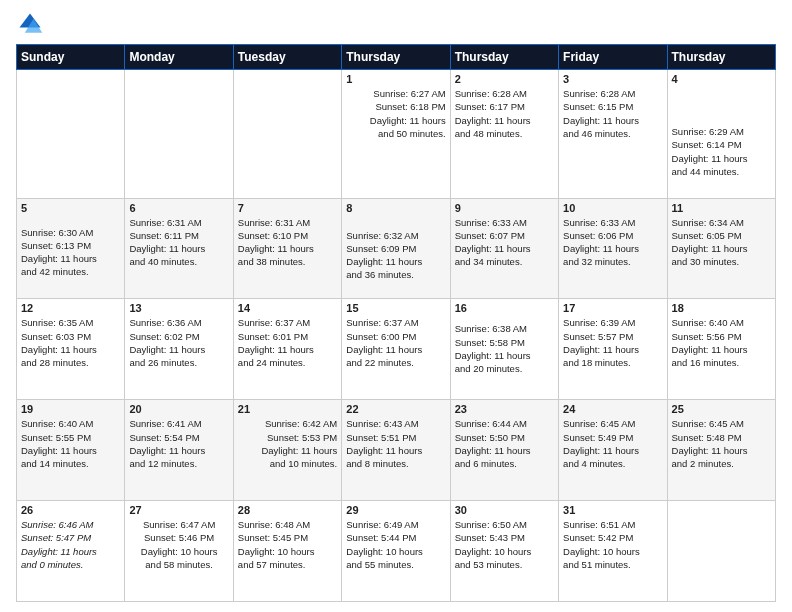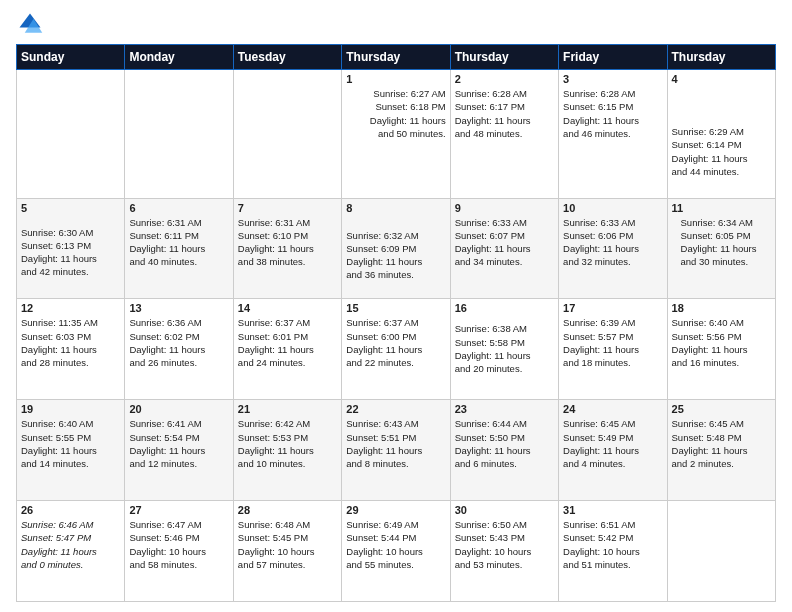--- a/index.html
+++ b/index.html
@@ -198,30 +198,30 @@
           </td>
           <td>
             <span class="day-number">10</span>
             <div class="day-info" style="white-space: pre-line;">Sunrise: 6:33 AM
 Sunset: 6:06 PM
 Daylight: 11 hours
 and 32 minutes.</div>
           </td>
           <td>
             <span class="day-number">11</span>
-            <div class="day-info" style="white-space: pre-line; margin-left: 9px;">Sunrise: 6:34 AM
+            <div class="day-info" style="white-space: pre-line;">Sunrise: 6:34 AM
 Sunset: 6:05 PM
 Daylight: 11 hours
 and 30 minutes.</div>
           </td>
         </tr>
         <tr>
           <td>
             <span class="day-number">12</span>
-            <div class="day-info" style="white-space: pre-line;">Sunrise: 11:35 AM
+            <div class="day-info" style="white-space: pre-line;">Sunrise: 6:35 AM
 Sunset: 6:03 PM
 Daylight: 11 hours
 and 28 minutes.</div>
           </td>
           <td>
             <span class="day-number">13</span>
             <div class="day-info" style="white-space: pre-line;">Sunrise: 6:36 AM
 Sunset: 6:02 PM
 Daylight: 11 hours
 and 26 minutes.</div>
@@ -272,21 +272,21 @@
           </td>
           <td>
             <span class="day-number">20</span>
             <div class="day-info" style="white-space: pre-line;">Sunrise: 6:41 AM
 Sunset: 5:54 PM
 Daylight: 11 hours
 and 12 minutes.</div>
           </td>
           <td>
             <span class="day-number">21</span>
-            <div class="day-info" style="white-space: pre-line;">Sunrise: 6:42 AM
+            <div class="day-info" style="white-space: pre-line; text-align: right;">Sunrise: 6:42 AM
 Sunset: 5:53 PM
 Daylight: 11 hours
 and 10 minutes.</div>
           </td>
           <td>
             <span class="day-number">22</span>
             <div class="day-info" style="white-space: pre-line;">Sunrise: 6:43 AM
 Sunset: 5:51 PM
 Daylight: 11 hours
 and 8 minutes.</div>
@@ -316,21 +316,21 @@
         <tr>
           <td>
             <span class="day-number">26</span>
             <div class="day-info" style="white-space: pre-line; font-style: italic;">Sunrise: 6:46 AM
 Sunset: 5:47 PM
 Daylight: 11 hours
 and 0 minutes.</div>
           </td>
           <td>
             <span class="day-number">27</span>
-            <div class="day-info" style="white-space: pre-line;">Sunrise: 6:47 AM
+            <div class="day-info" style="white-space: pre-line; text-align: center;">Sunrise: 6:47 AM
 Sunset: 5:46 PM
 Daylight: 10 hours
 and 58 minutes.</div>
           </td>
           <td>
             <span class="day-number">28</span>
             <div class="day-info" style="white-space: pre-line;">Sunrise: 6:48 AM
 Sunset: 5:45 PM
 Daylight: 10 hours
 and 57 minutes.</div>

